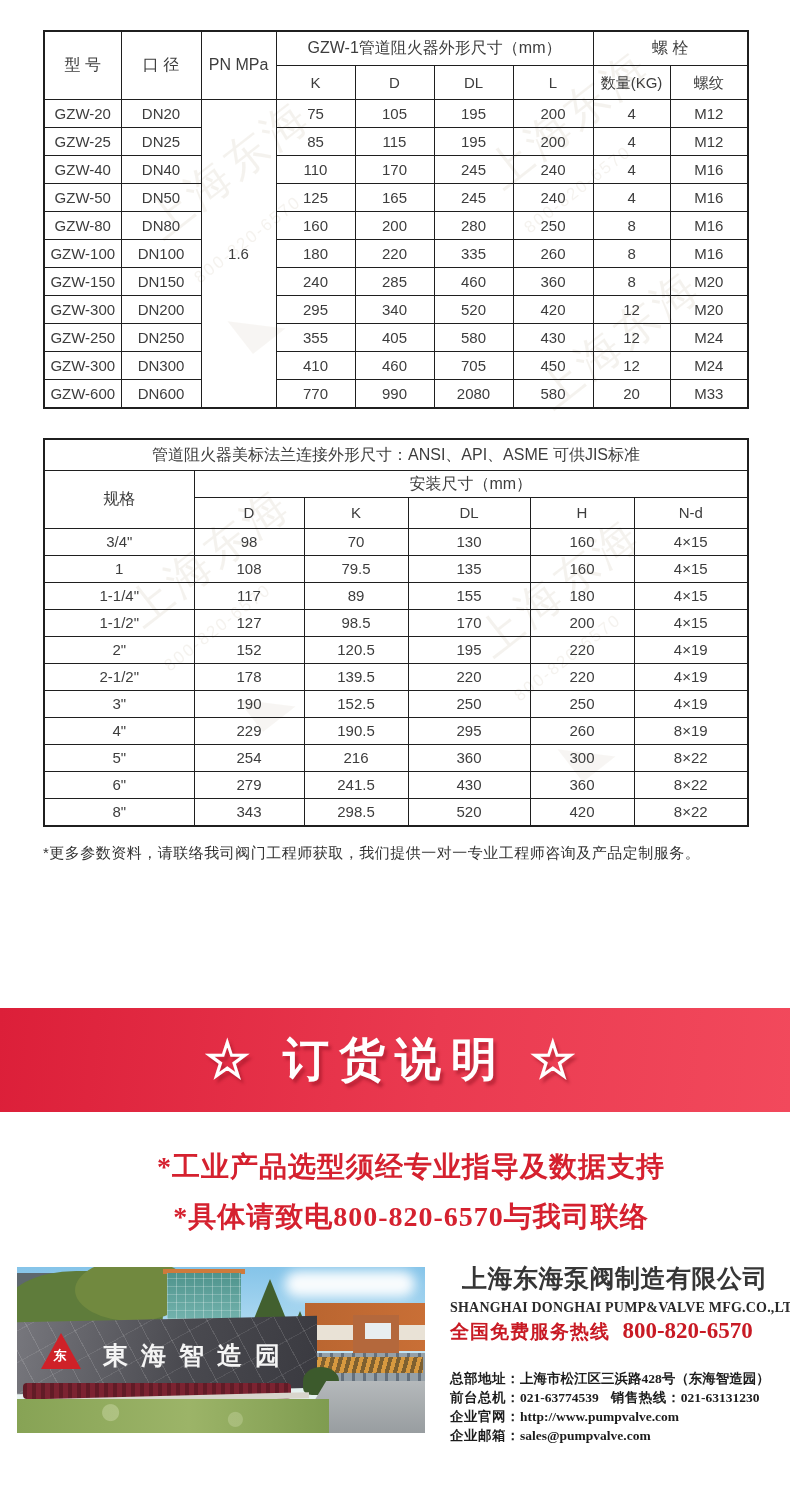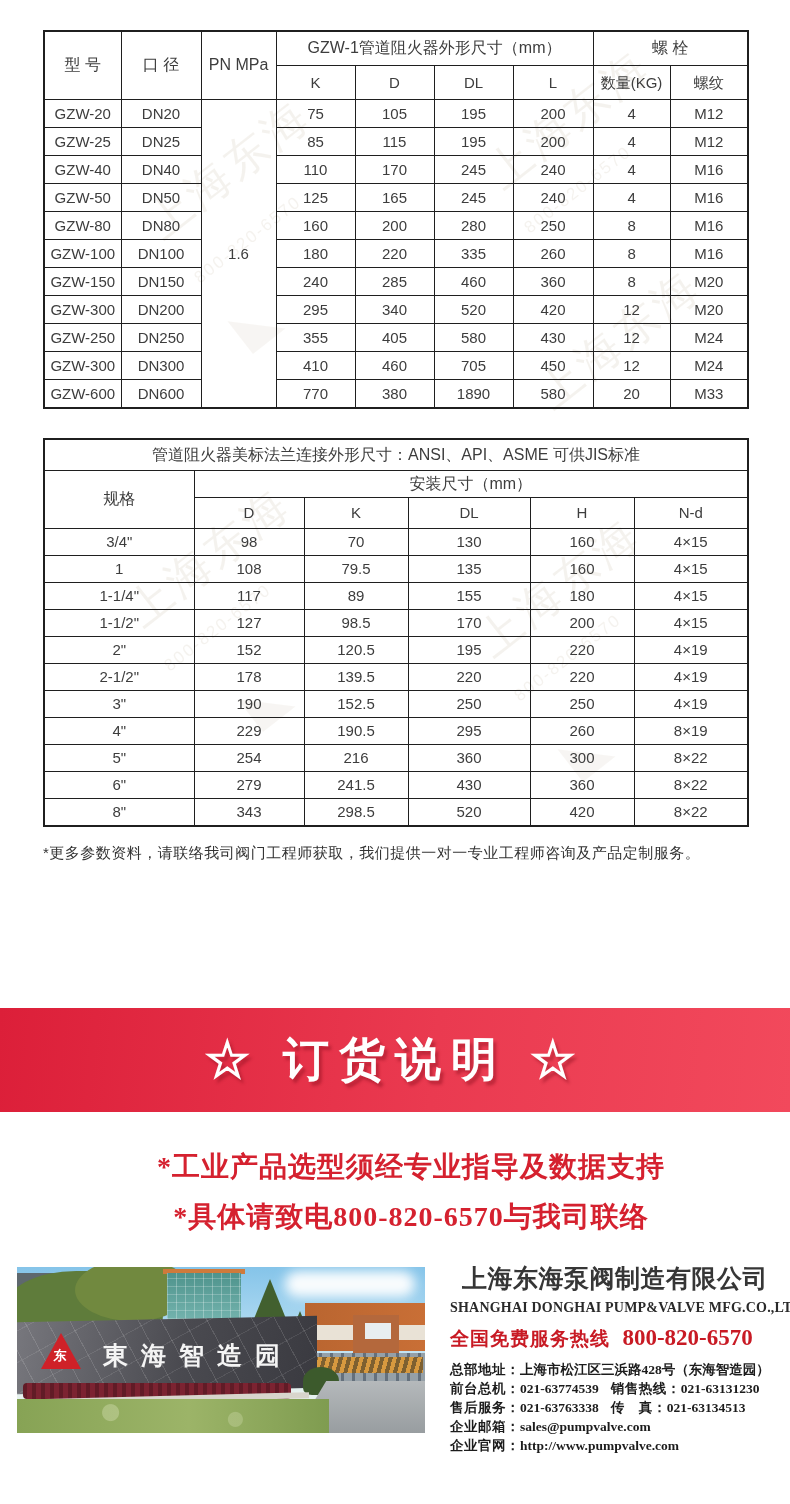--- a/index.html
+++ b/index.html
@@ -85,24 +85,24 @@
     background:linear-gradient(180deg,#b5b9bb,#989da0);clip-path:polygon(24% 0,100% 0,100% 100%,0 100%);}
   .ph-lawn{left:0;top:132px;width:312px;height:34px;
     background:
       radial-gradient(circle at 30% 40%,rgba(255,255,230,.25) 0 8px,transparent 9px),
       radial-gradient(circle at 70% 60%,rgba(255,255,230,.2) 0 7px,transparent 8px),
       linear-gradient(90deg,#87a355,#9cb468 55%,#7f9c50);}
   #company{position:absolute;left:450px;top:1262px;width:330px;}
   .co-name-cn{font-size:25px;font-weight:bold;color:#363636;letter-spacing:0.5px;white-space:nowrap;text-align:center;}
   .co-name-en{font-family:"Liberation Serif",serif;font-size:14px;font-weight:bold;color:#2a2a2a;
     margin-top:5px;white-space:nowrap;letter-spacing:0.2px;}
-  .co-hotline{margin-top:9px;white-space:nowrap;color:#c81a24;font-weight:bold;}
+  .co-hotline{margin-top:2px;white-space:nowrap;color:#c81a24;font-weight:bold;}
   .co-hotline .hl-label{font-size:19px;letter-spacing:1px;}
   .co-hotline .hl-number{font-family:"Liberation Serif",serif;font-size:23px;margin-left:8px;}
-  #contact-lines{margin-top:8px;font-family:"Liberation Serif",serif;color:#1c1c1c;}
+  #contact-lines{margin-top:24px;font-family:"Liberation Serif",serif;color:#1c1c1c;}
   .contact-line{font-size:13.5px;font-weight:bold;line-height:19px;white-space:nowrap;}
   .contact-line .c-label{letter-spacing:0.5px;}
   .contact-line .c-value{margin-right:12px;}
 </style>
 </head>
 <body>
 
 <div class="table-wrap" id="table1-wrap">
   <span class="wm wm-big" style="left:90px;top:110px;">上海东海</span>
   <span class="wm wm-phone" style="left:140px;top:200px;">800-820-6570</span>
@@ -238,22 +238,22 @@
           <td>460</td>
           <td>705</td>
           <td>450</td>
           <td>12</td>
           <td>M24</td>
         </tr>
         <tr>
           <td>GZW-600</td>
           <td>DN600</td>
           <td>770</td>
-          <td>380</td>
-          <td>1890</td>
+          <td>990</td>
+          <td>2080</td>
           <td>580</td>
           <td>20</td>
           <td>M33</td>
         </tr>
       </tbody>
   </table>
 </div>
 
 <div class="table-wrap" id="table2-wrap">
   <span class="wm wm-big" style="left:70px;top:90px;">上海东海</span>
@@ -421,17 +421,16 @@
 <div id="company">
   <div class="co-name-cn">上海东海泵阀制造有限公司</div>
   <div class="co-name-en">SHANGHAI DONGHAI PUMP&amp;VALVE MFG.CO.,LTD.</div>
   <div class="co-hotline">
     <span class="hl-label">全国免费服务热线</span>
     <span class="hl-number">800-820-6570</span>
   </div>
   <div id="contact-lines">
       <div class="contact-line"><span class="c-label">总部地址：</span><span class="c-value">上海市松江区三浜路428号（东海智造园）</span></div>
       <div class="contact-line"><span class="c-label">前台总机：</span><span class="c-value">021-63774539</span><span class="c-label">销售热线：</span><span class="c-value">021-63131230</span></div>
-      <div class="contact-line"><span class="c-label">售后服务：</span><span class="c-value">021-63763338</span><span class="c-label">传　真：</span><span class="c-value">021-63134513</span></div>
+      <div class="contact-line"><span class="c-label">企业官网：</span><span class="c-value">http://www.pumpvalve.com</span></div>
       <div class="contact-line"><span class="c-label">企业邮箱：</span><span class="c-value">sales@pumpvalve.com</span></div>
-      <div class="contact-line"><span class="c-label">企业官网：</span><span class="c-value">http://www.pumpvalve.com</span></div>
     </div>
 </div>
 
 </body></html>

